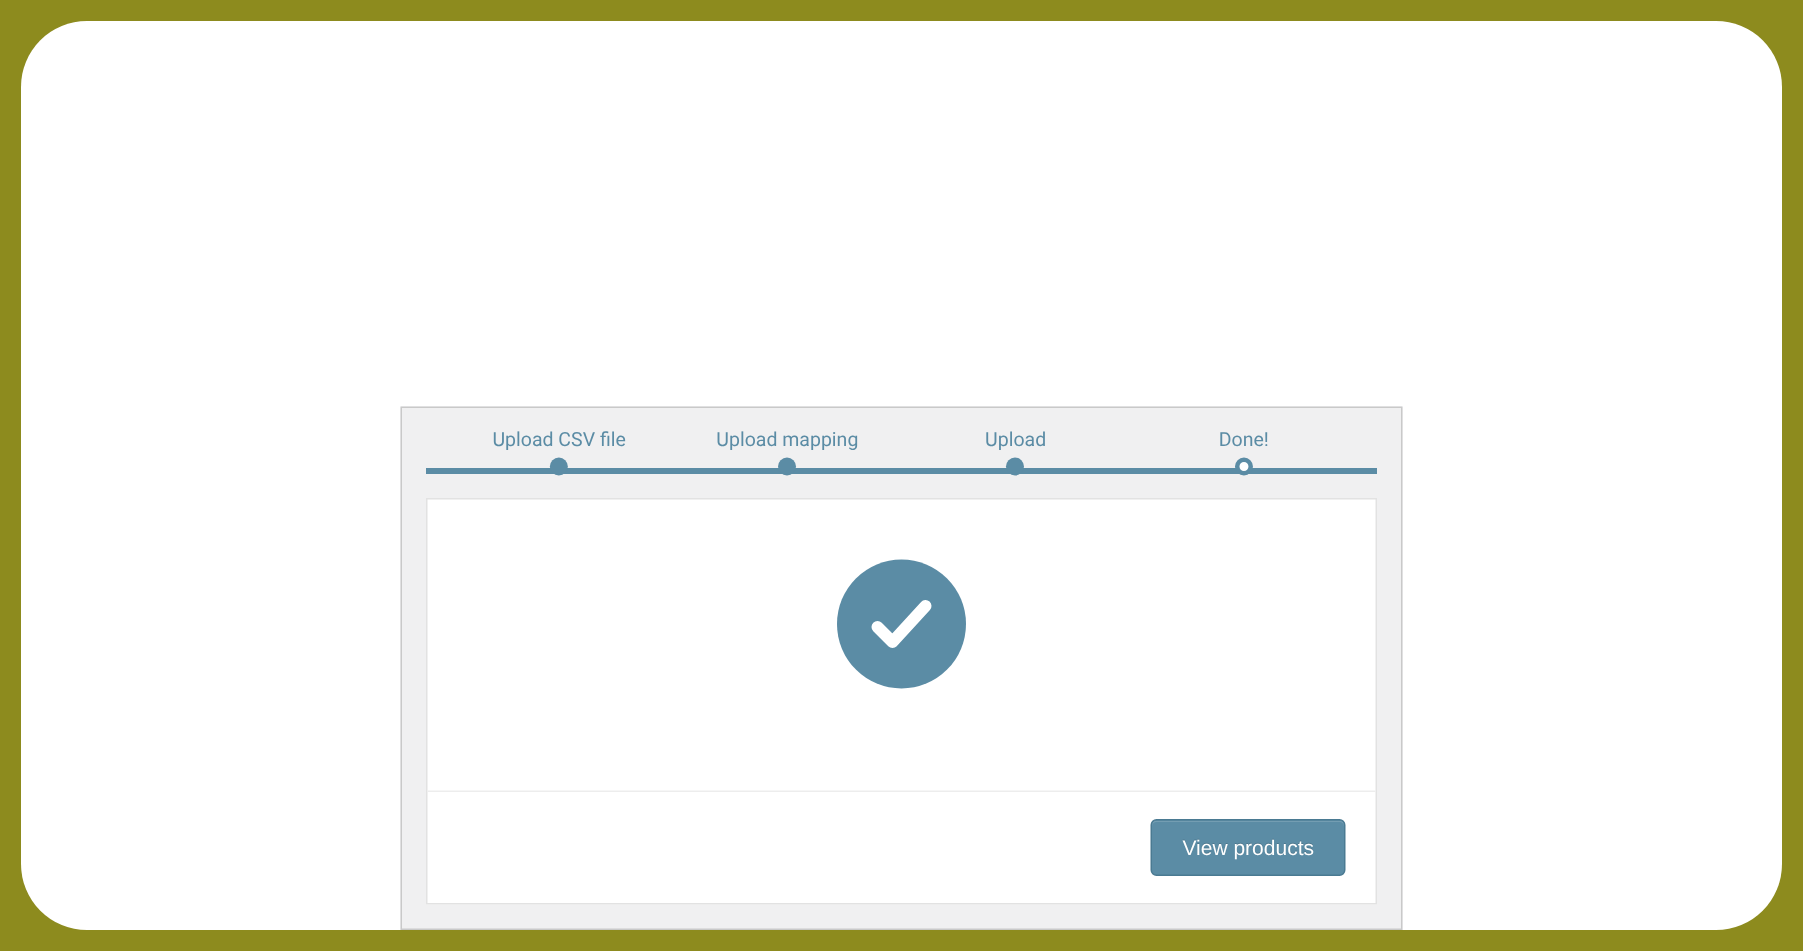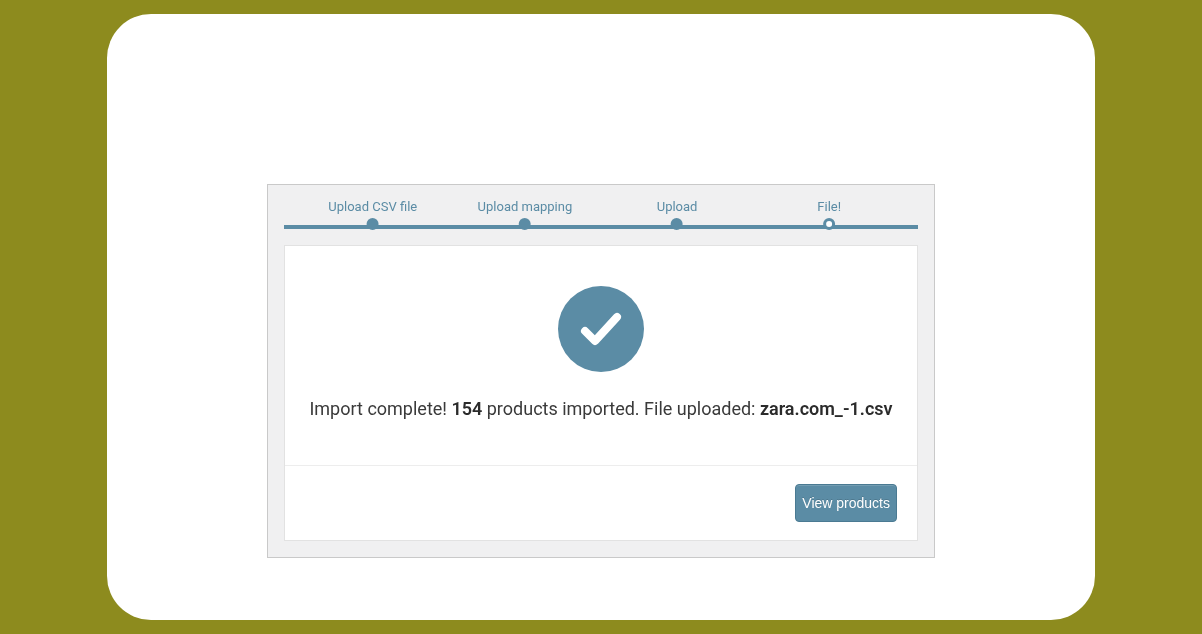--- a/index.html
+++ b/index.html
@@ -10,26 +10,26 @@
     body {
       width: 1202px;
       height: 634px;
       background: #8d8b1e;
       font-family: -apple-system, BlinkMacSystemFont, "Segoe UI", Roboto, Arial, sans-serif;
       display: flex;
       align-items: center;
       justify-content: center;
     }
     .outer-card {
-      width: 988px;
+      width: 1174px;
       height: 606px;
       background: #ffffff;
       border-radius: 44px;
       display: flex;
-      align-items: center;
+      align-items: flex-end;
       justify-content: center;
       padding-top: 108px;
     }
     .panel {
       width: 668px;
       background: #f0f0f1;
       border: 1px solid #c9c9c9;
       padding: 14px 16px 16px;
     }
     .stepper {
@@ -108,21 +108,21 @@
       border-top: 1px solid #ededed;
       padding: 18px 20px;
       display: flex;
       justify-content: flex-end;
     }
     .view-btn {
       background: #5b8ca5;
       color: #ffffff;
       border: 1px solid #4a7a92;
       border-radius: 4px;
-      padding: 10px 6px;
+      padding: 10px 20px;
       font-size: 14px;
       cursor: pointer;
       text-shadow: 0 -1px 0 rgba(0,0,0,0.15);
       box-shadow: inset 0 1px 0 rgba(255,255,255,0.15);
     }
   </style>
 </head>
 <body>
 
 <div class="outer-card">
@@ -140,35 +140,32 @@
         <span class="step-label">Upload mapping</span>
         <div class="step-dot"></div>
       </div>
 
       <div class="step" style="left:62%">
         <span class="step-label">Upload</span>
         <div class="step-dot"></div>
       </div>
 
       <div class="step" style="left:86%">
-        <span class="step-label">File!</span>
+        <span class="step-label">Done!</span>
         <div class="step-dot current"></div>
       </div>
     </div>
 
     <div class="content-card">
       <div class="content-main">
         <div class="check-circle">
           <svg class="check-svg" viewBox="0 0 24 24" fill="none" stroke="#ffffff" stroke-width="4" stroke-linecap="round" stroke-linejoin="round">
             <polyline points="4 13 9 18 20 6"></polyline>
           </svg>
         </div>
-        <p class="status-text">
-          <span>Import complete! </span><span class="bold">154</span><span> products imported. File uploaded: </span><span class="bold">zara.com_-1.csv</span>
-        </p>
       </div>
       <div class="content-footer">
         <button class="view-btn">View products</button>
       </div>
     </div>
 
   </div>
 </div>
 
 </body></html>

